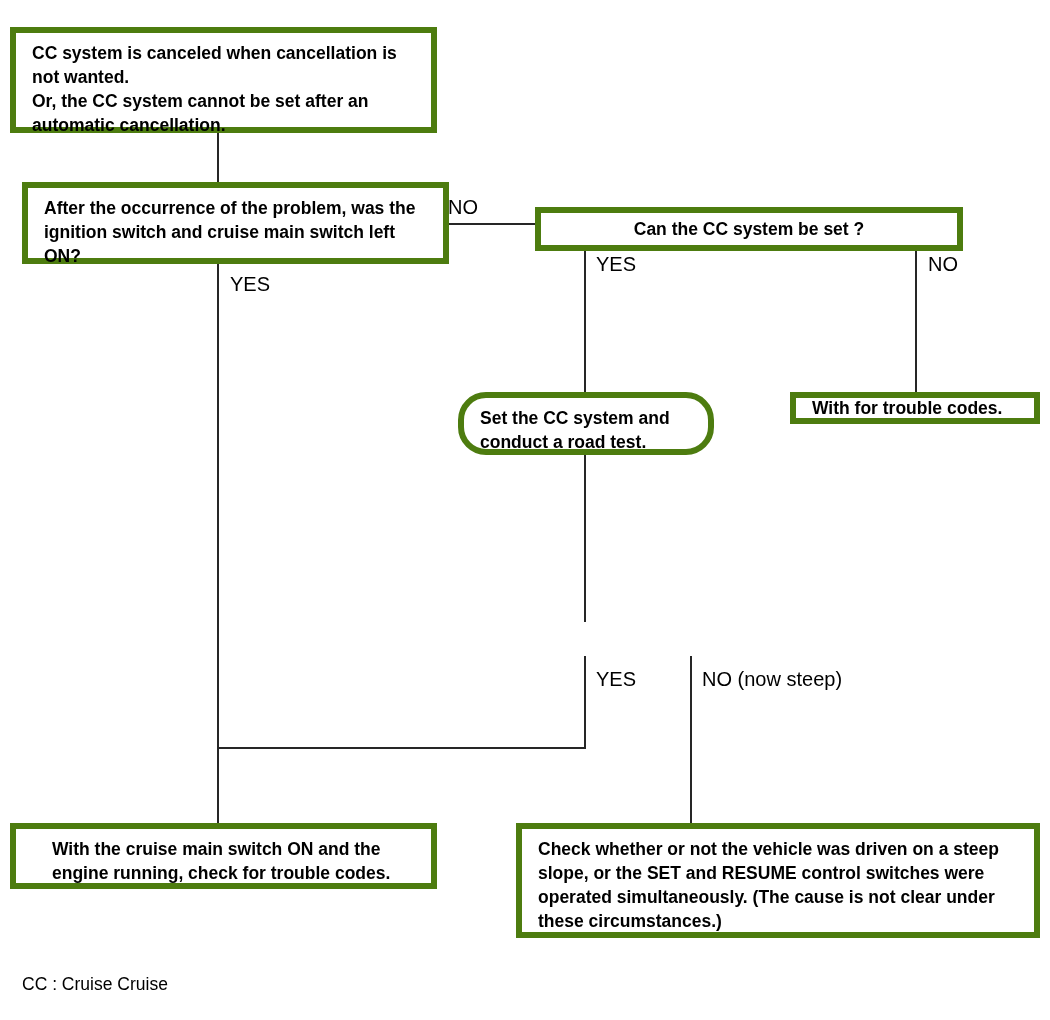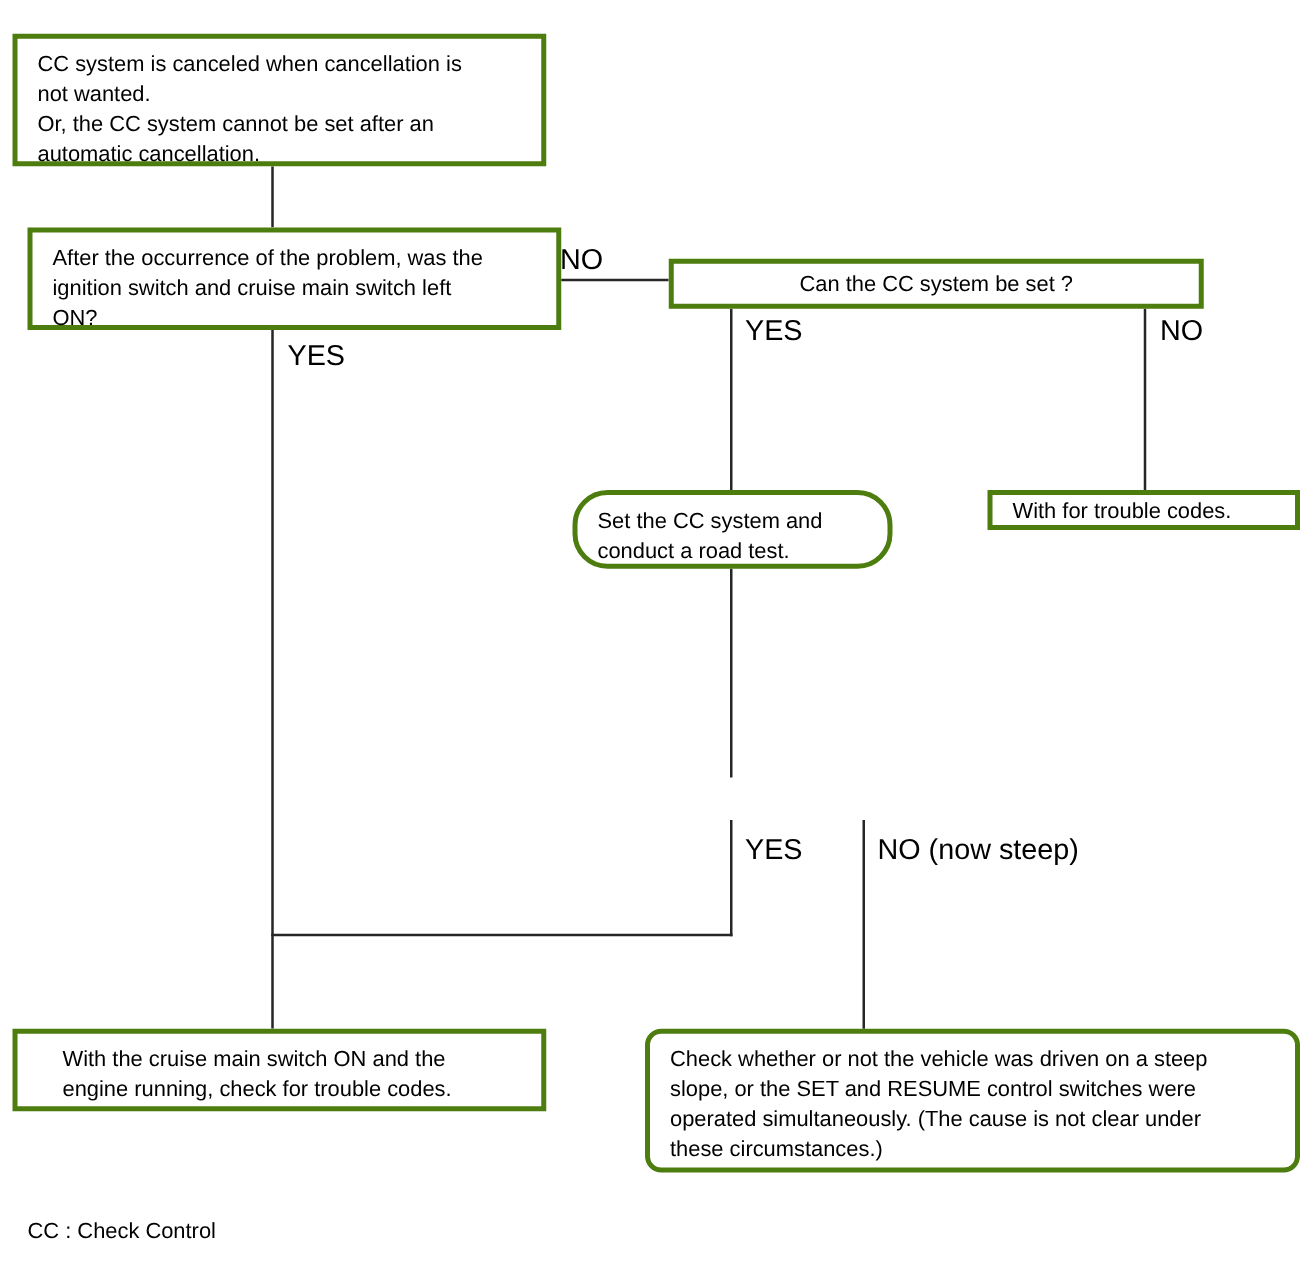--- a/index.html
+++ b/index.html
@@ -11,27 +11,28 @@
     position: relative;
     width: 1050px;
     height: 1020px;
     background: #ffffff;
     font-family: "Liberation Sans", sans-serif;
     overflow: hidden;
   }
   .box {
     position: absolute;
     box-sizing: border-box;
-    border: 4px solid #4d7c0f;
+    border: 6px solid #4d7c0f;
     background: #ffffff;
     color: #000000;
     font-size: 17.5px;
     line-height: 24px;
     white-space: pre-line;
     z-index: 3;
+    font-weight: bold;
   }
   .box.pad {
     padding: 8px 12px 8px 16px;
   }
   .box.center {
     display: flex;
     align-items: center;
     justify-content: center;
     text-align: center;
     padding: 16px 10px;
@@ -48,21 +49,21 @@
     z-index: 1;
   }
   .line-h {
     position: absolute;
     height: 2px;
     background: #262626;
     z-index: 1;
   }
   .edge-label {
     position: absolute;
-    font-size: 23px;
+    font-size: 20px;
     line-height: 20px;
     color: #000000;
     white-space: nowrap;
     z-index: 4;
   }
   .footnote {
     position: absolute;
     font-size: 17.5px;
     line-height: 22px;
     color: #000000;
@@ -111,20 +112,20 @@
   <div class="line-v" style="left:584px; top:656px; height:93px;"></div>
   <div class="line-h" style="left:217px; top:747px; width:369px;"></div>
   <div class="edge-label" style="left:596px; top:669px;">YES</div>
 
   <div class="line-v" style="left:690px; top:656px; height:167px;"></div>
   <div class="edge-label" style="left:702px; top:669px;">NO (now steep)</div>
 
   <div class="box pad" style="left:10px; top:823px; width:427px; height:66px;padding-left:36px;">With the cruise main switch ON and the
 engine running, check for trouble codes.</div>
 
-  <div class="box pad" style="left:516px; top:823px; width:524px; height:115px;border-radius:13px;">Check whether or not the vehicle was driven on a steep
+  <div class="box pad" style="left:516px; top:823px; width:524px; height:115px;">Check whether or not the vehicle was driven on a steep
 slope, or the SET and RESUME control switches were
 operated simultaneously. (The cause is not clear under
 these circumstances.)</div>
 
-  <div class="footnote" style="left:22px; top:973px;">CC : Check Control</div>
+  <div class="footnote" style="left:22px; top:973px;">CC : Cruise Cruise</div>
 
 </div>
 
 </body></html>

